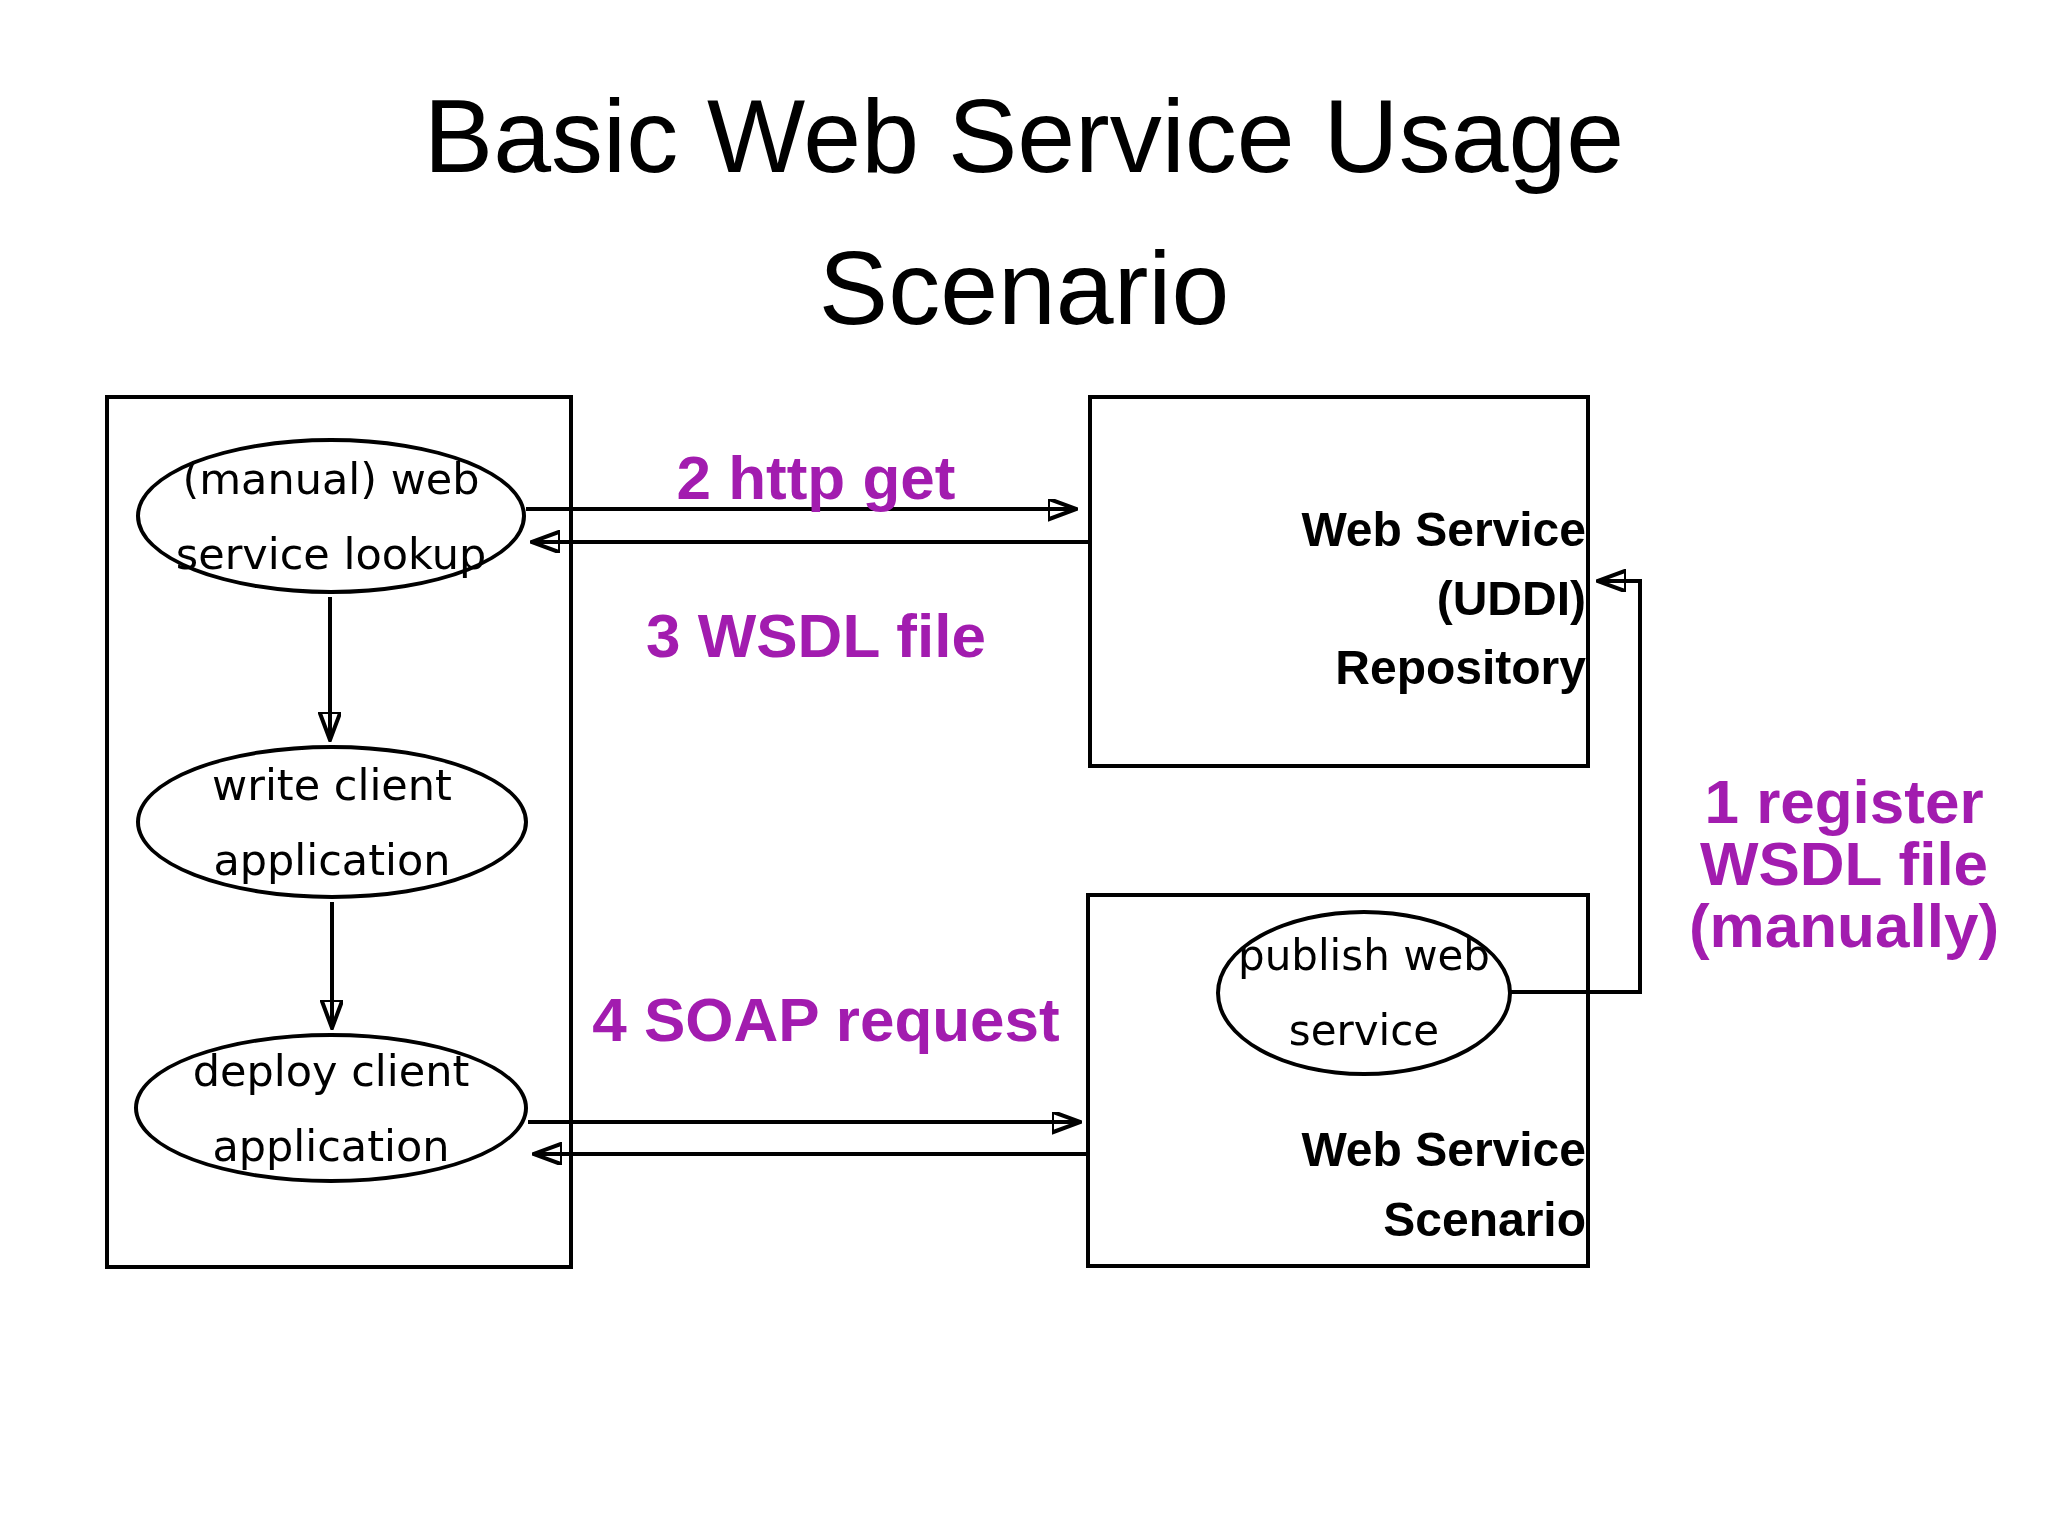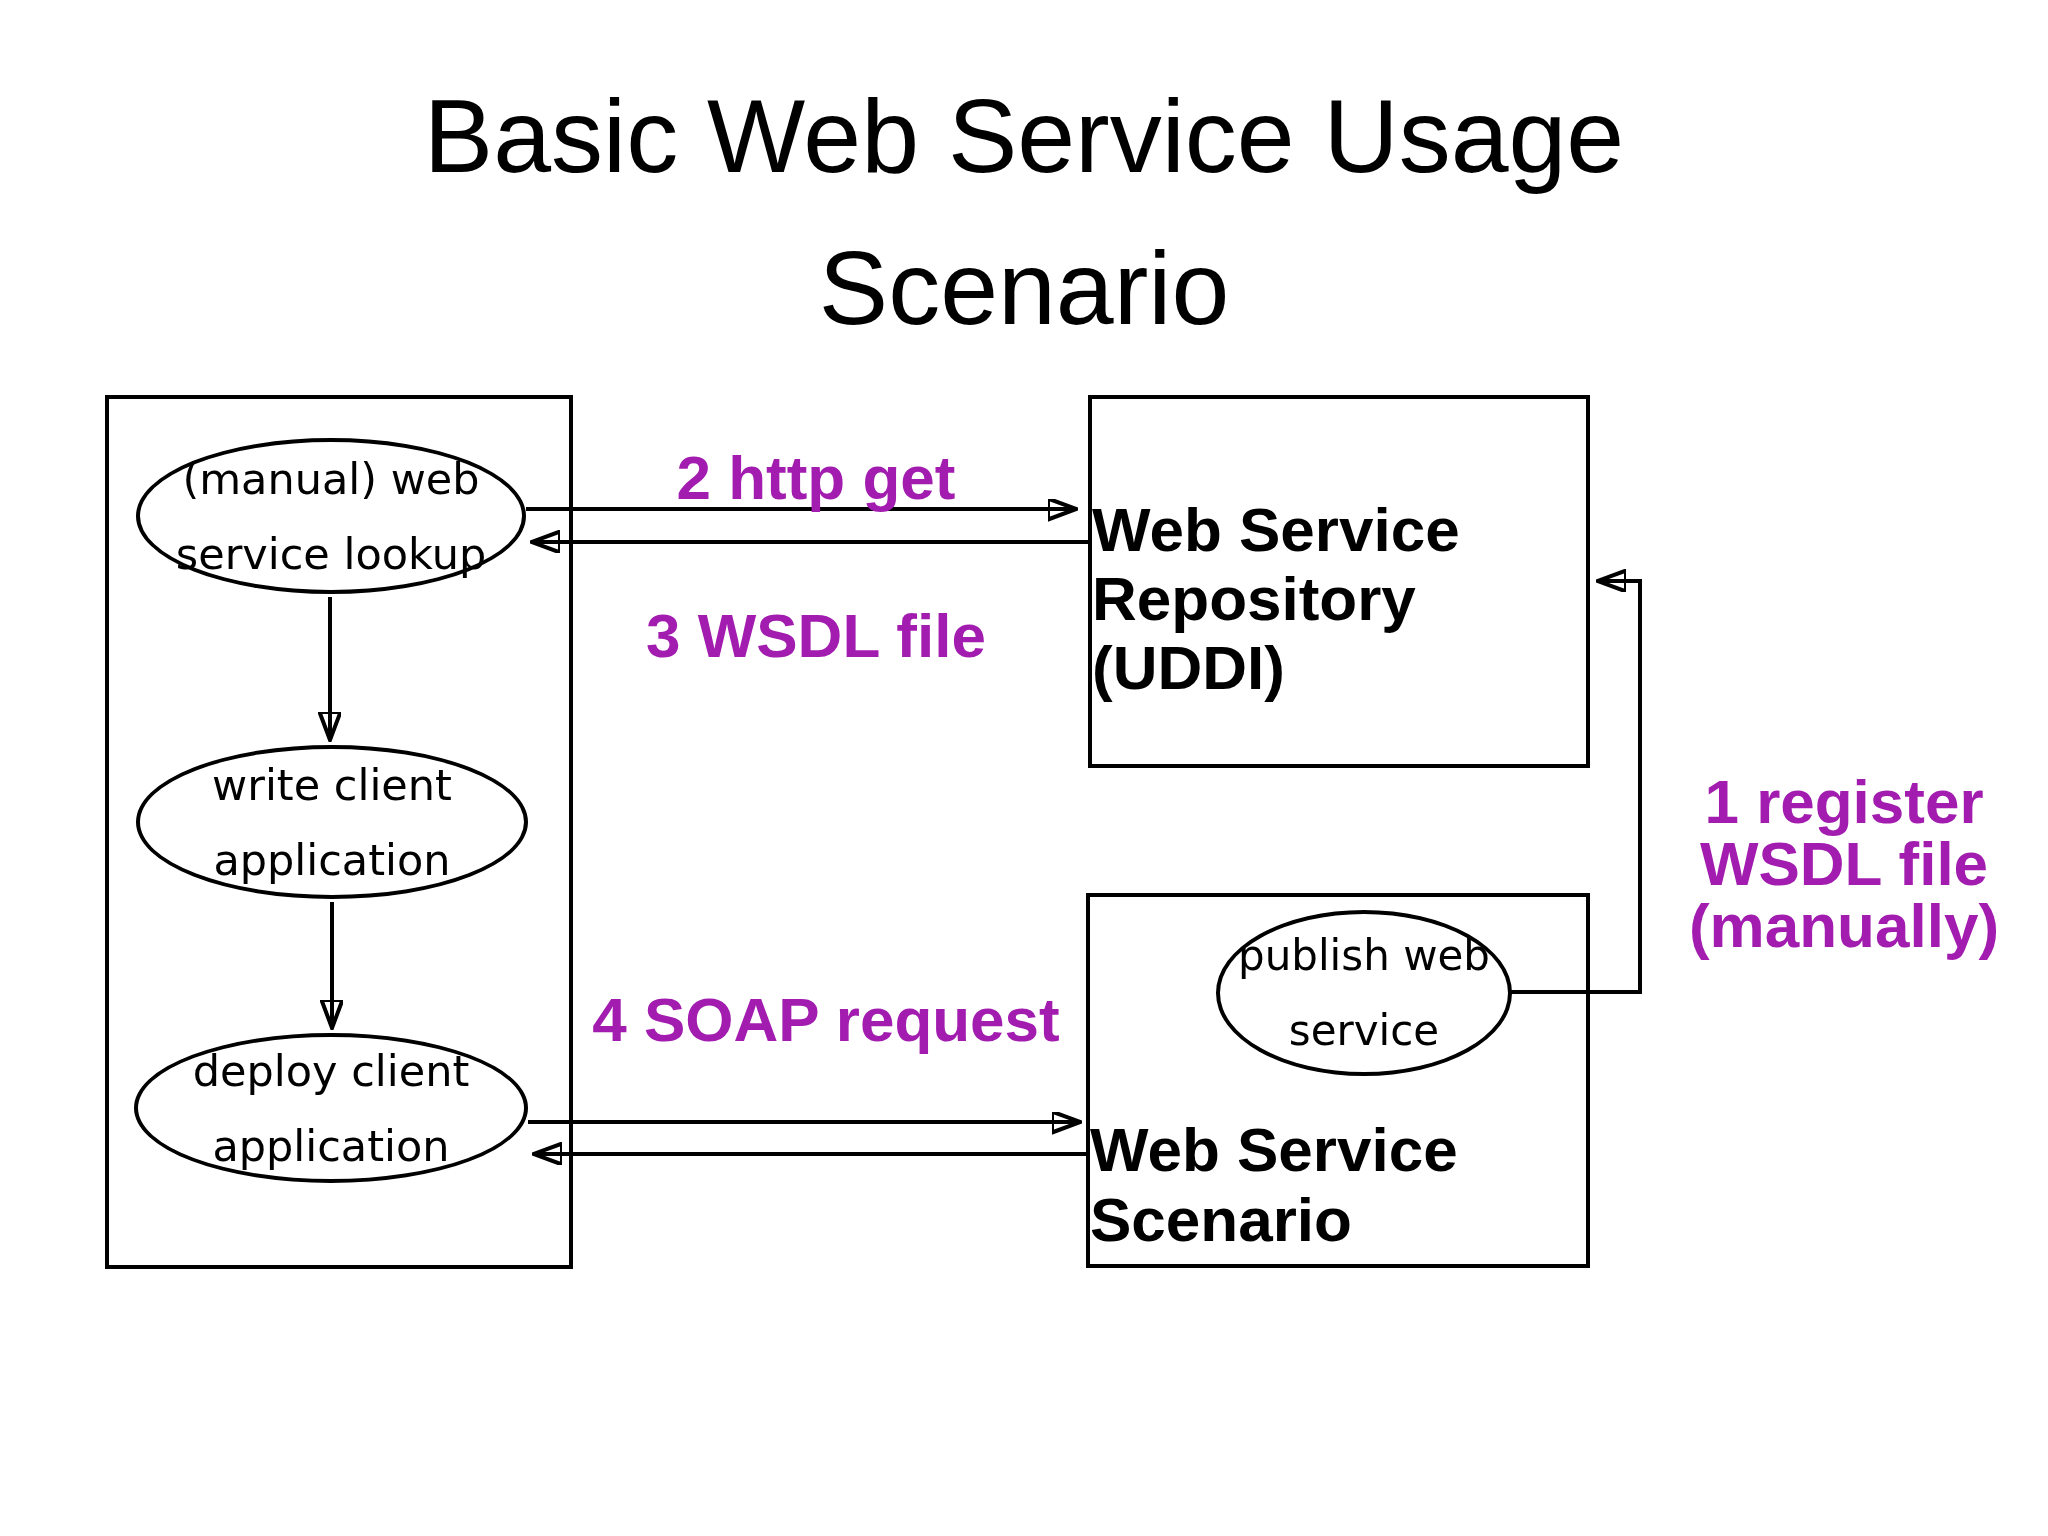--- a/index.html
+++ b/index.html
@@ -40,24 +40,24 @@
     background: #ffffff;
   }
   .client-box     { left: 105px;  top: 395px; width: 468px; height: 874px; }
   .repository-box { left: 1088px; top: 395px; width: 502px; height: 373px; }
   .provider-box   { left: 1086px; top: 893px; width: 504px; height: 375px; }
 
   .box-label {
     position: absolute;
     left: 0;
     width: 100%;
-    text-align: left;
+    text-align: right;
     font-family: "Liberation Sans", sans-serif;
     font-weight: 700;
-    font-size: 62px;
+    font-size: 48px;
     line-height: 69px;
     color: #000000;
   }
   .repository-label { top: 96px; }
   .provider-label   { top: 218px; line-height: 70px; }
 
   
   .ellipse {
     position: absolute;
     box-sizing: border-box;
@@ -124,22 +124,22 @@
   <div class="title">
     <div>Basic Web Service Usage</div>
     <div>Scenario</div>
   </div>
 
   <div class="rect client-box"></div>
 
   <div class="rect repository-box">
     <div class="box-label repository-label">
       <div>Web Service</div>
+      <div>(UDDI)</div>
       <div>Repository</div>
-      <div>(UDDI)</div>
     </div>
   </div>
 
   <div class="rect provider-box">
     <div class="box-label provider-label">
       <div>Web Service</div>
       <div>Scenario</div>
     </div>
   </div>
 

